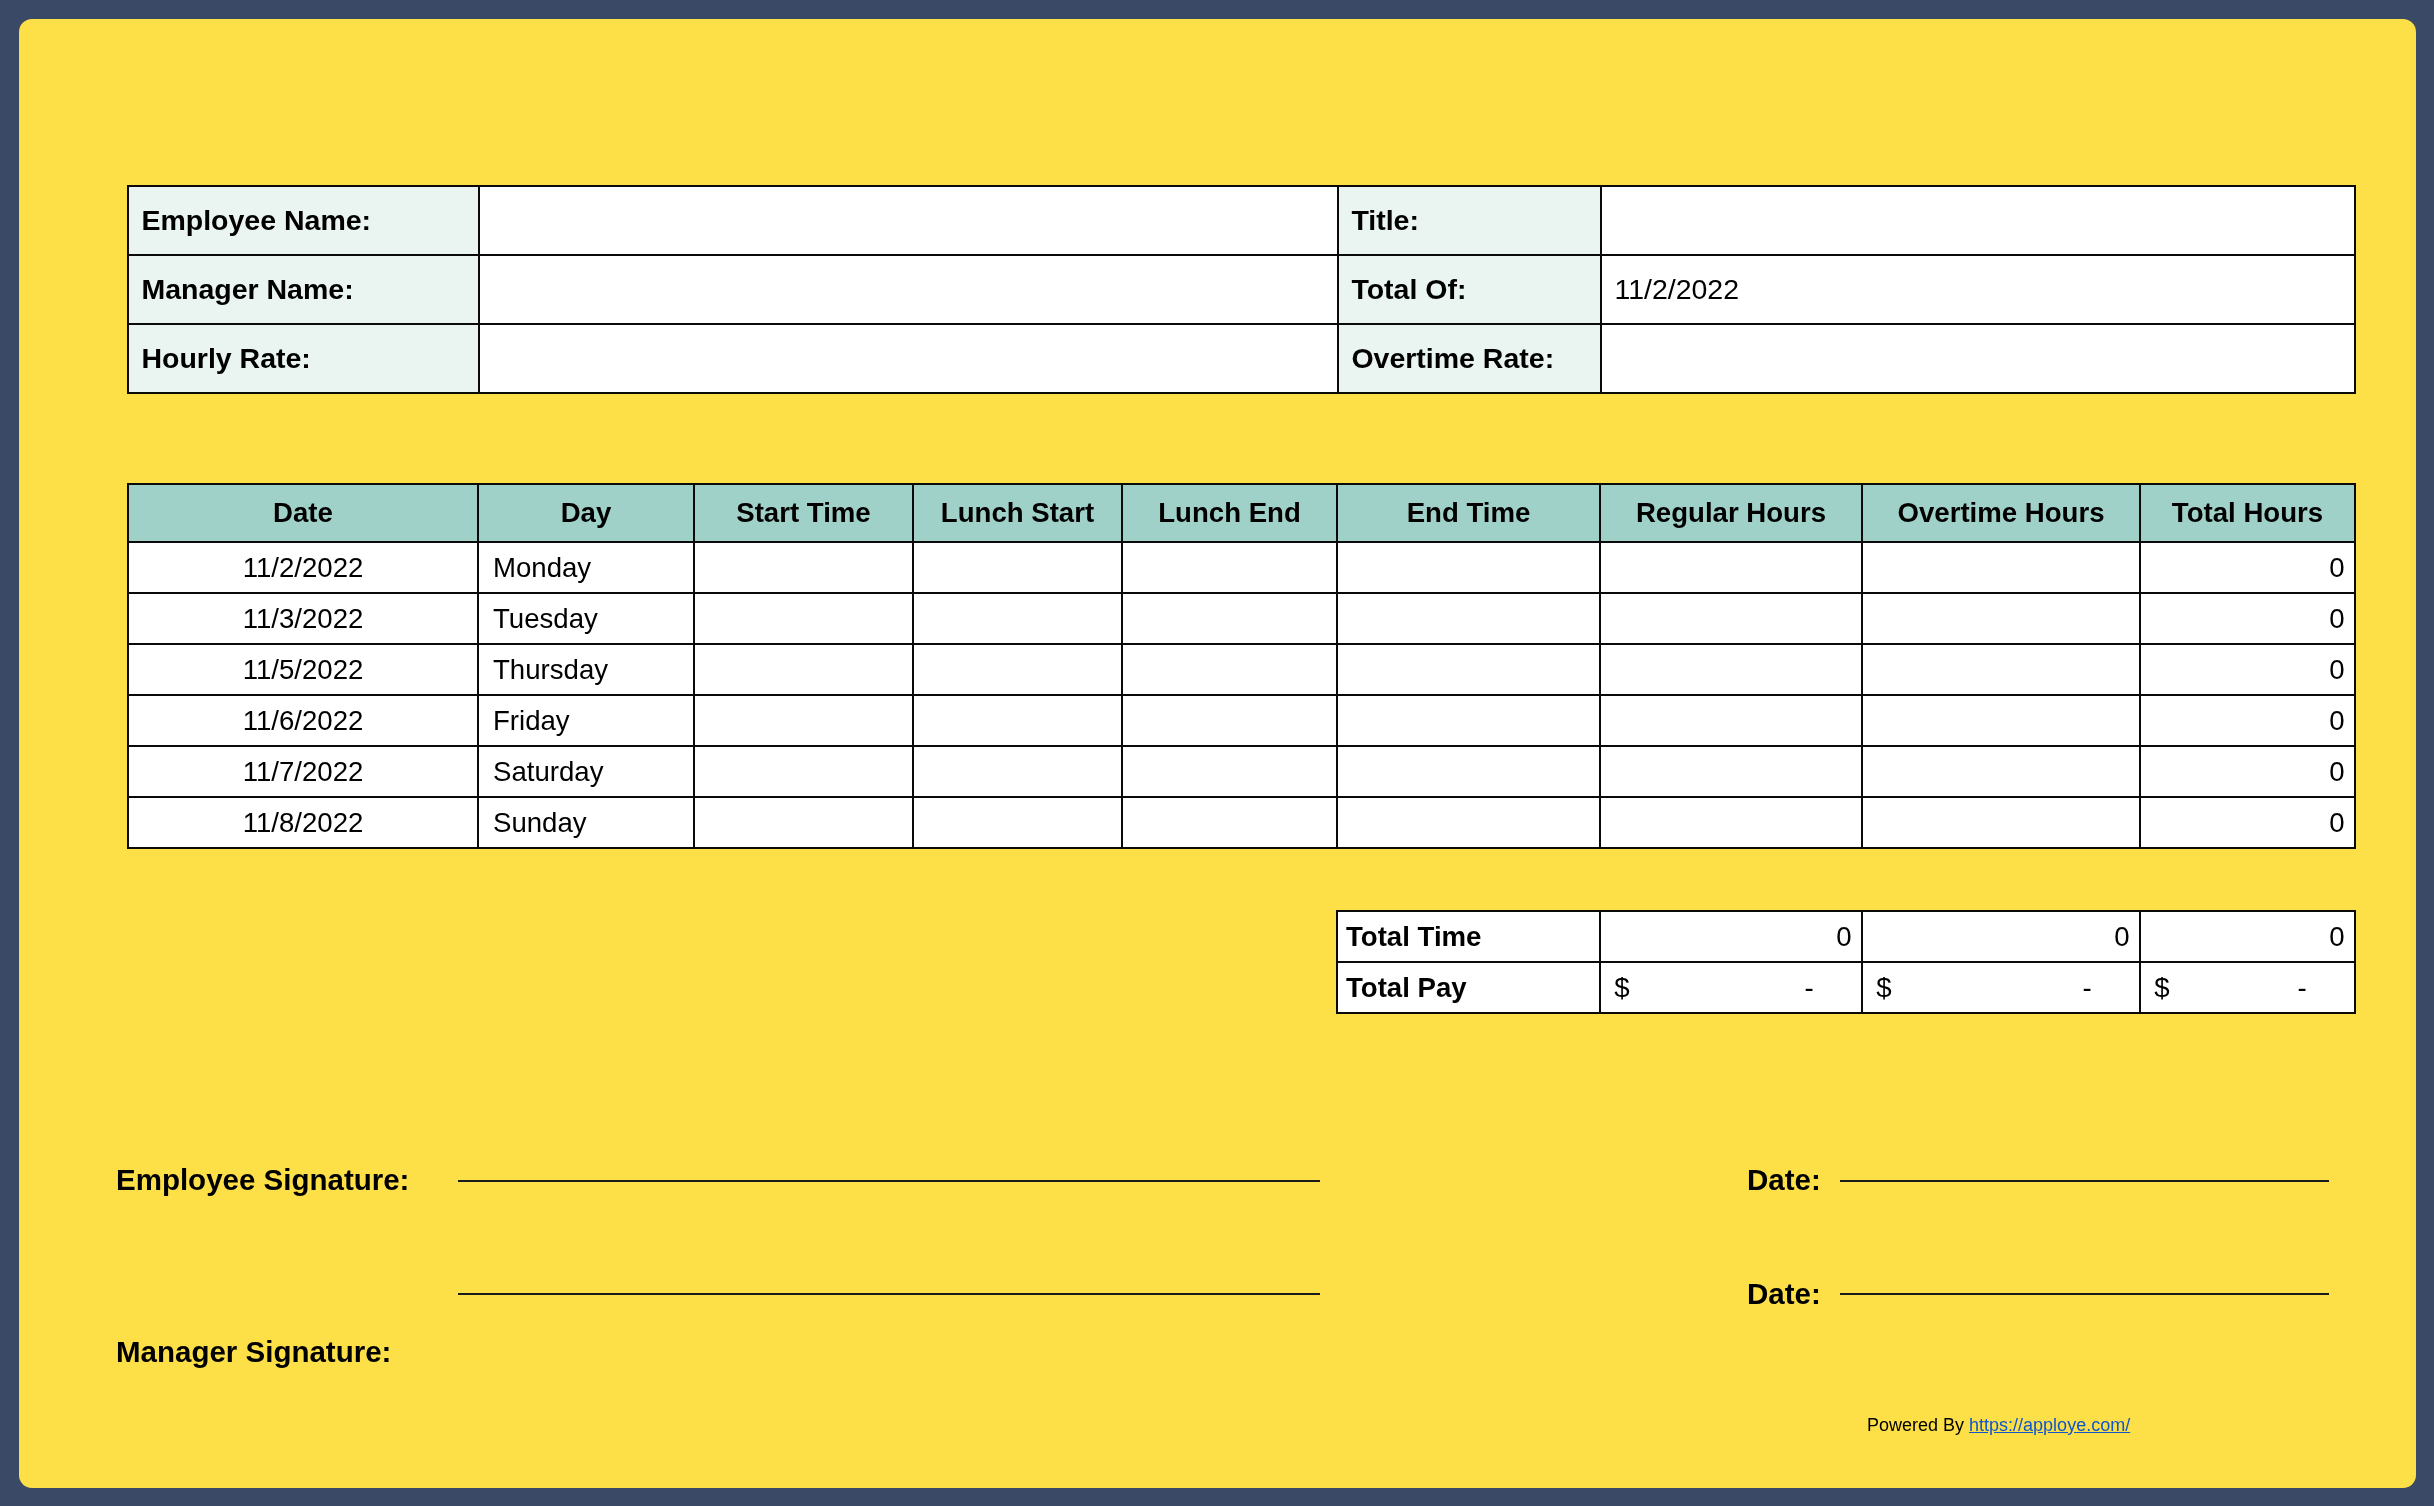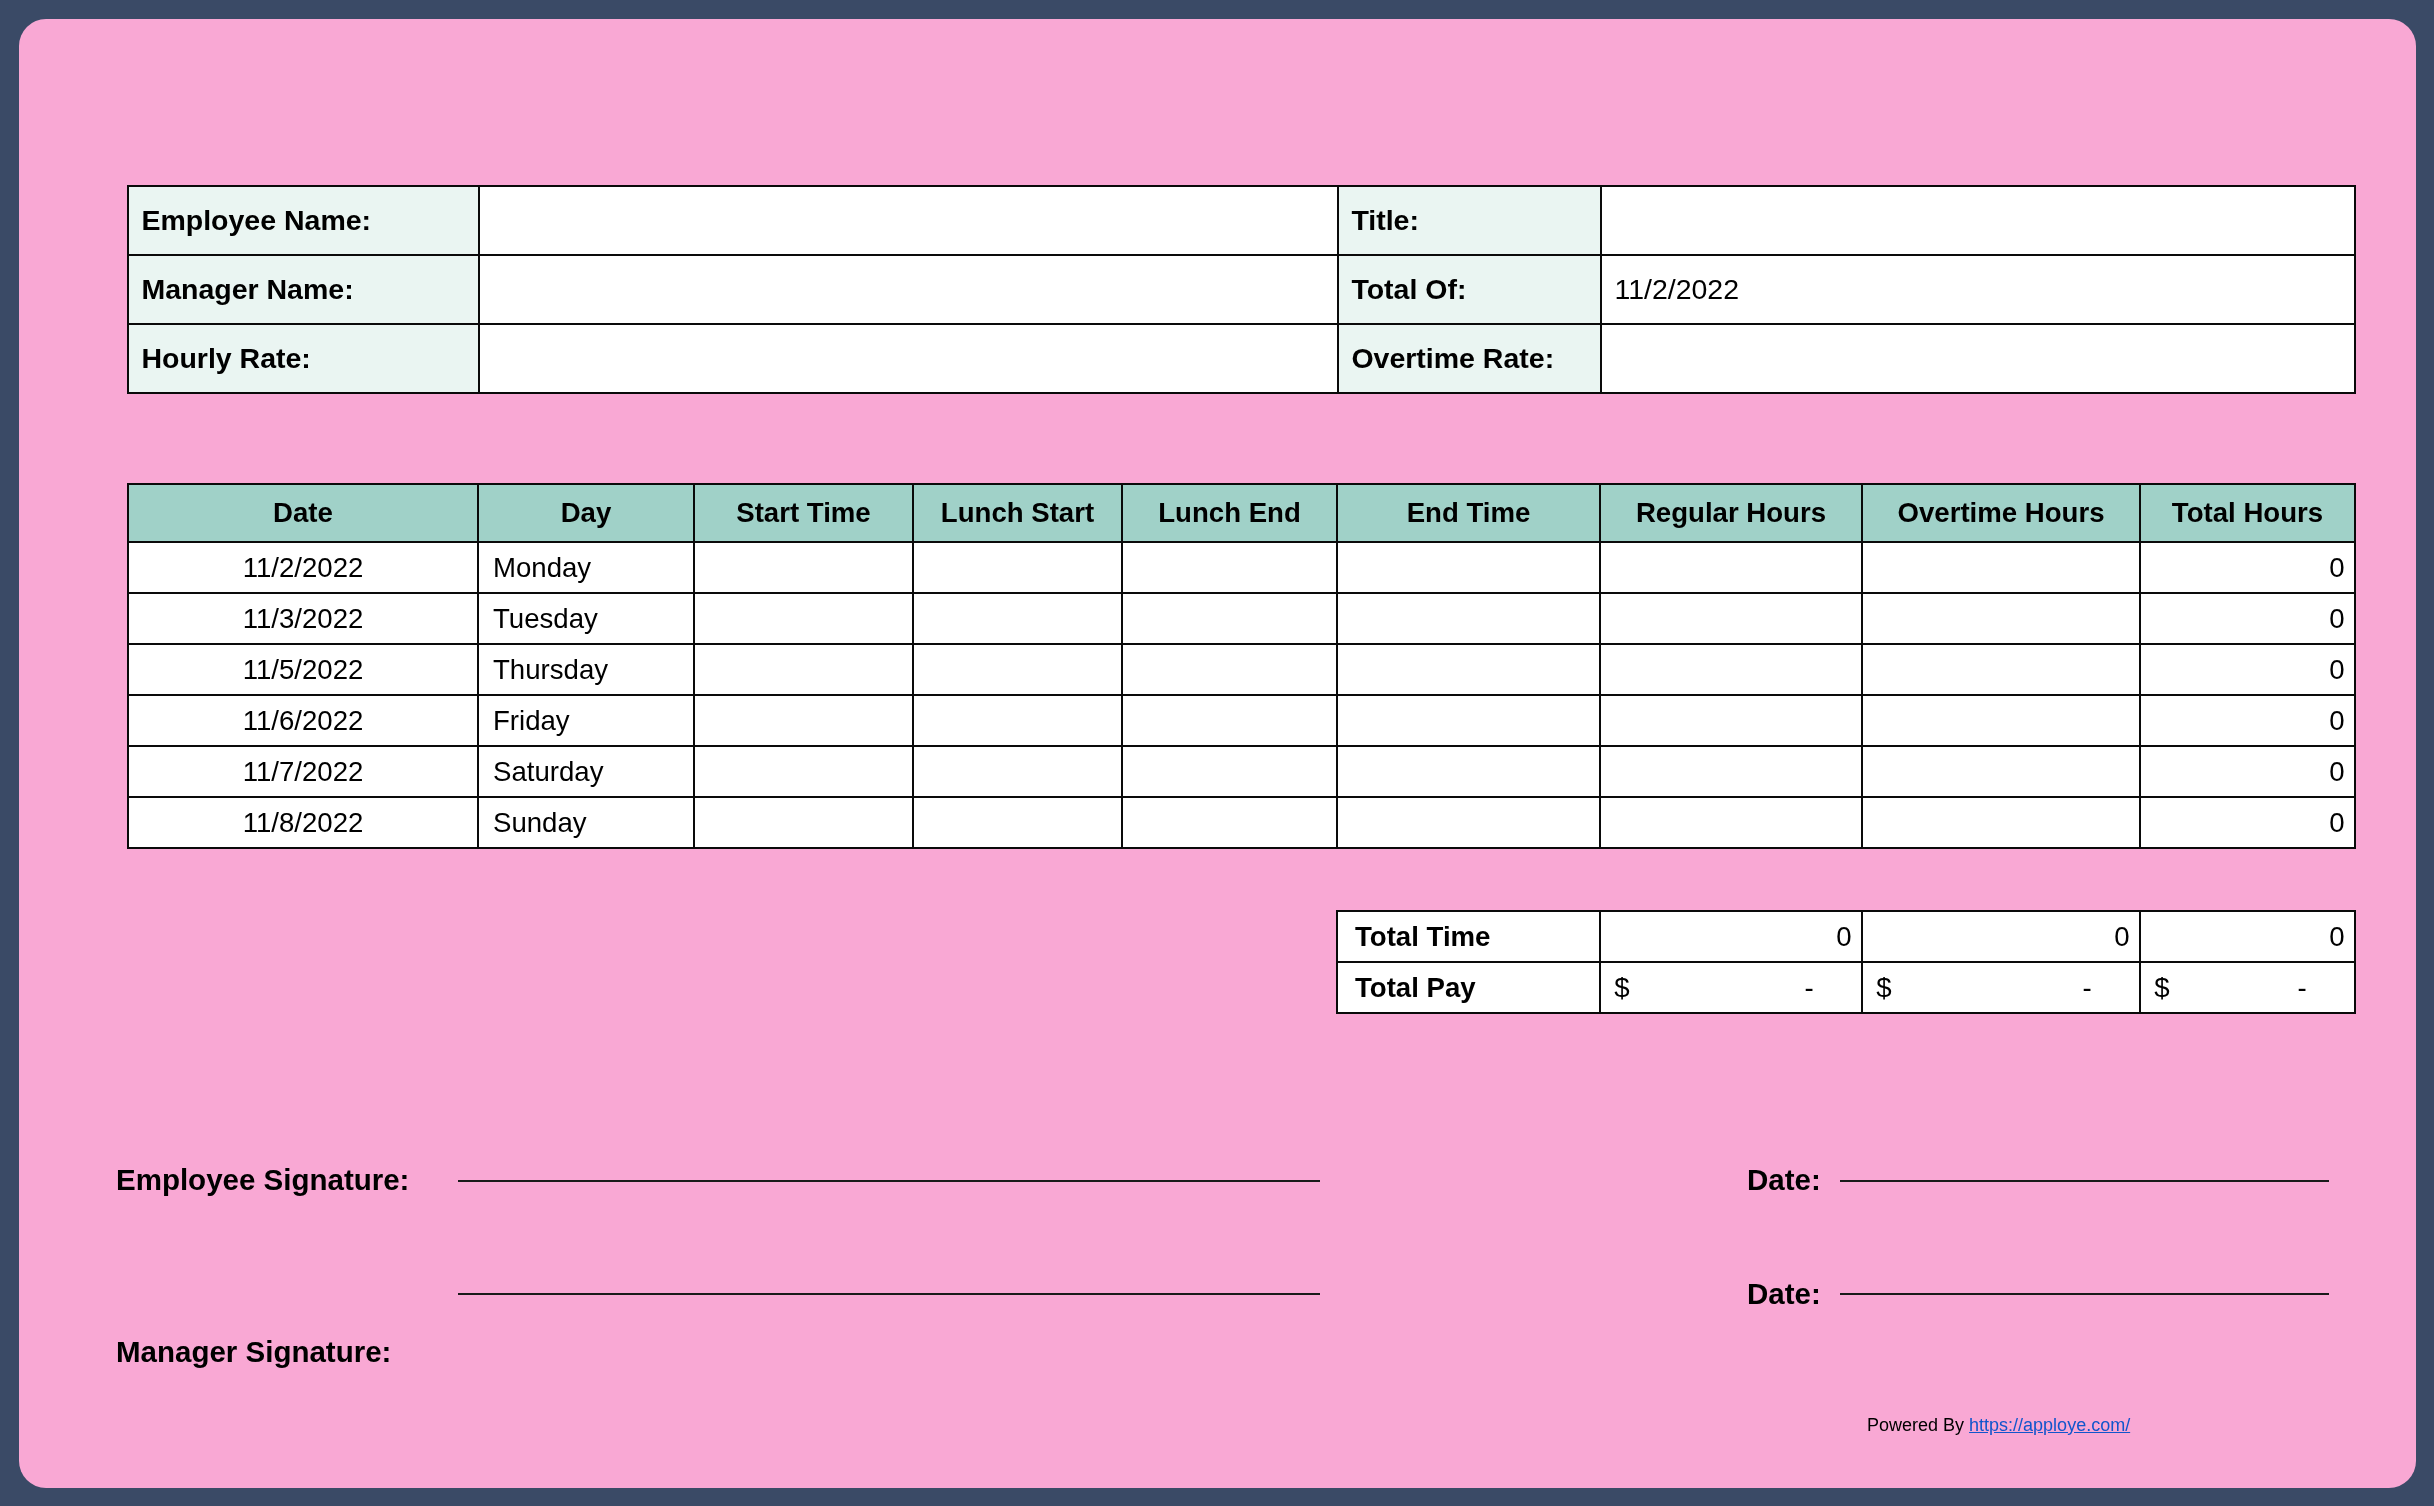--- a/index.html
+++ b/index.html
@@ -7,22 +7,22 @@
   body {
     background:#3a4a66;
     font-family:"Liberation Sans","DejaVu Sans",sans-serif;
     position:relative;
     overflow:hidden;
     color:#000;
   }
   .card {
     position:absolute;
     left:19px; top:19px; right:19px; bottom:19px;
-    background:#f9a8d4;
-    border-radius:27px;
+    background:#fde047;
+    border-radius:13px;
   }
   table { border-collapse:collapse; table-layout:fixed; }
   td,th { border:2.9px solid #0a0a0a; overflow:hidden; white-space:nowrap; }
 
   
   .info-table {
     position:absolute; left:108px; top:166px; width:2227px;
   }
   .info-table td { height:69px; font-size:28.5px; vertical-align:middle; }
   .label-cell {
@@ -66,21 +66,21 @@
   }
   .totals-table td {
     height:51px;
     font-size:27.6px;
     vertical-align:middle;
     background:#ffffff;
   }
   .totals-label {
     background:#eaf5f2;
     font-weight:bold;
-    padding-left:17px;
+    padding-left:8px;
     text-align:left;
     margin-top:20px;
   }
   .pay-cell-inner {
     display:flex;
     justify-content:space-between;
     align-items:center;
     padding:0 13.3px;
   }
   .pay-dash { padding-right:34px; }

